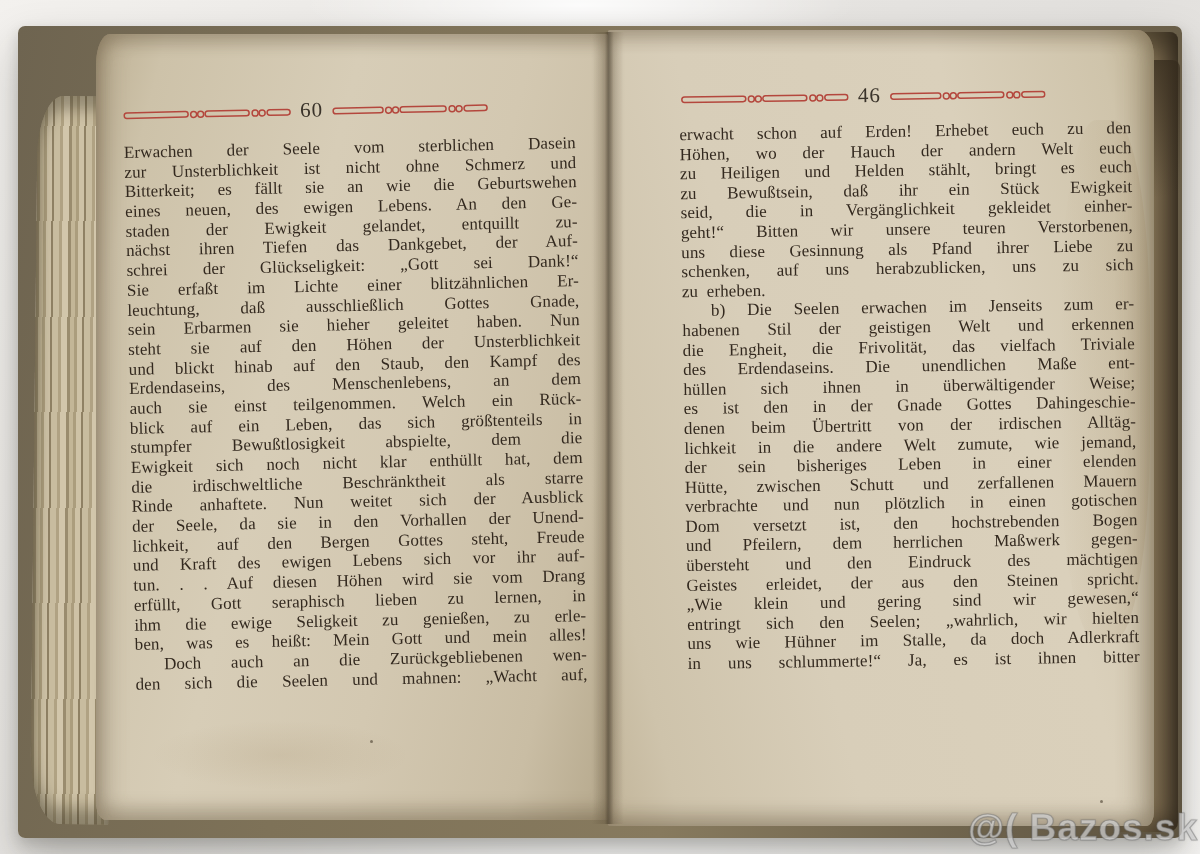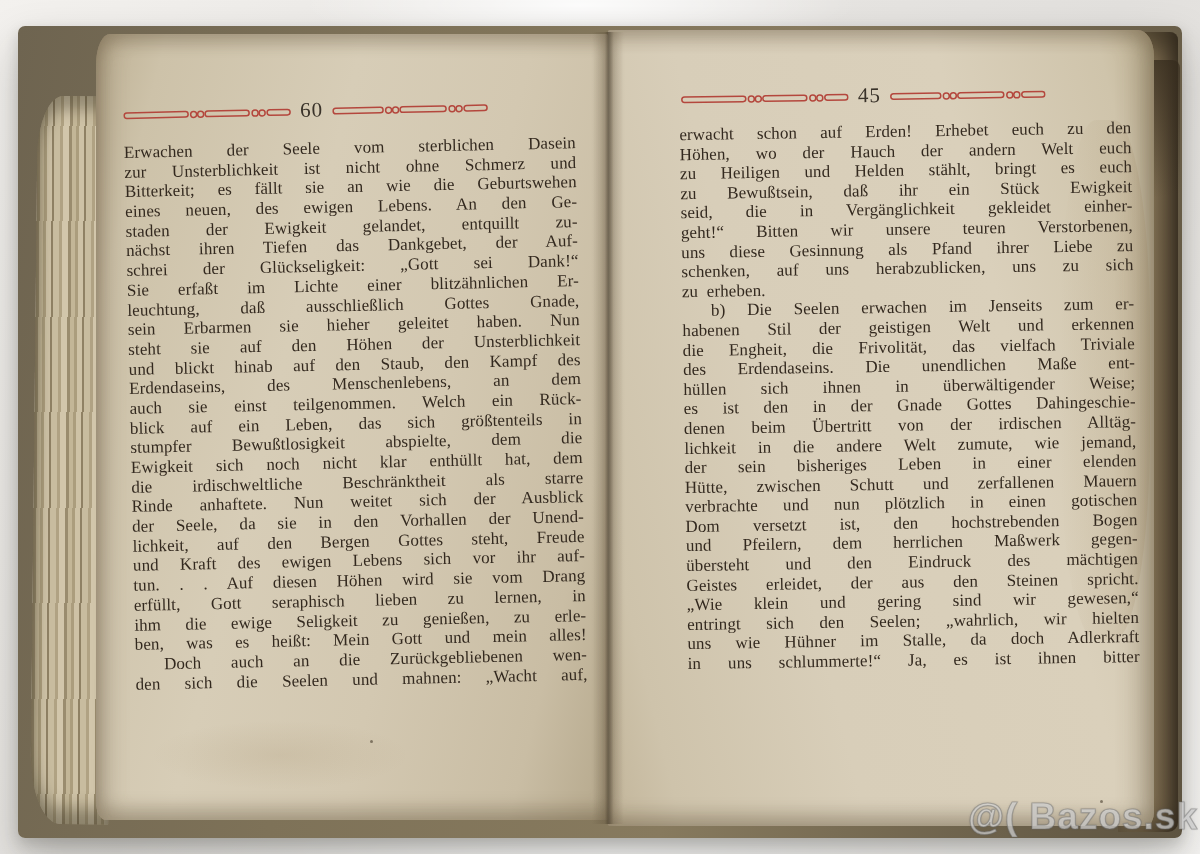--- a/index.html
+++ b/index.html
@@ -73,21 +73,21 @@
   .line.indent{text-indent:1.7em;}
   .line.ragged{text-align-last:left;word-spacing:.25em;}
 
   
   .stain{position:absolute;border-radius:50%;pointer-events:none;}
   .stain-1{left:1060px;top:120px;width:90px;height:520px;border-radius:40%;
     background:linear-gradient(to right,rgba(150,125,85,0),rgba(150,125,85,.18));}
   .stain-2{left:150px;top:720px;width:260px;height:70px;background:radial-gradient(ellipse,rgba(140,115,75,.12),rgba(140,115,75,0) 70%);}
   .speck{position:absolute;width:3px;height:3px;border-radius:50%;background:rgba(60,50,35,.55);}
 
-  .watermark{position:absolute;right:2px;bottom:16px;
+  .watermark{position:absolute;right:2px;bottom:5px;
     font-family:"Liberation Sans","DejaVu Sans",sans-serif;font-weight:700;
     font-size:37px;letter-spacing:1px;color:rgba(248,248,248,.55);
     -webkit-text-stroke:1.2px rgba(110,110,110,.45);
     text-shadow:0 0 2px rgba(90,90,90,.5);}
 </style>
 </head>
 <body>
 
 <div class="photo">
   <div class="bg-glow-top"></div>
@@ -170,21 +170,21 @@
         <g fill="none" stroke="#b4473d" stroke-width="1.5">
           <rect x="1" y="5" width="64" height="5.5" rx="2.75"></rect>
           <circle cx="70.5" cy="8" r="3"></circle>
             <circle cx="77.5" cy="8" r="3"></circle>
           <rect x="82" y="5" width="44" height="5.5" rx="2.75"></rect>
           <circle cx="132" cy="8" r="3"></circle>
             <circle cx="139" cy="8" r="3"></circle>
           <rect x="144" y="5" width="23" height="5.5" rx="2.75"></rect>
         </g>
       </svg>
-      <span class="page-num">45</span>
+      <span class="page-num">46</span>
       <svg width="156" height="16" viewBox="0 0 156 16">
         <g fill="none" stroke="#b4473d" stroke-width="1.5">
           <rect x="1" y="5" width="50" height="5.5" rx="2.75"></rect>
           <circle cx="56.5" cy="8" r="3"></circle>
             <circle cx="63.5" cy="8" r="3"></circle>
           <rect x="68" y="5" width="46" height="5.5" rx="2.75"></rect>
           <circle cx="120" cy="8" r="3"></circle>
             <circle cx="127" cy="8" r="3"></circle>
           <rect x="132" y="5" width="23" height="5.5" rx="2.75"></rect>
         </g>

